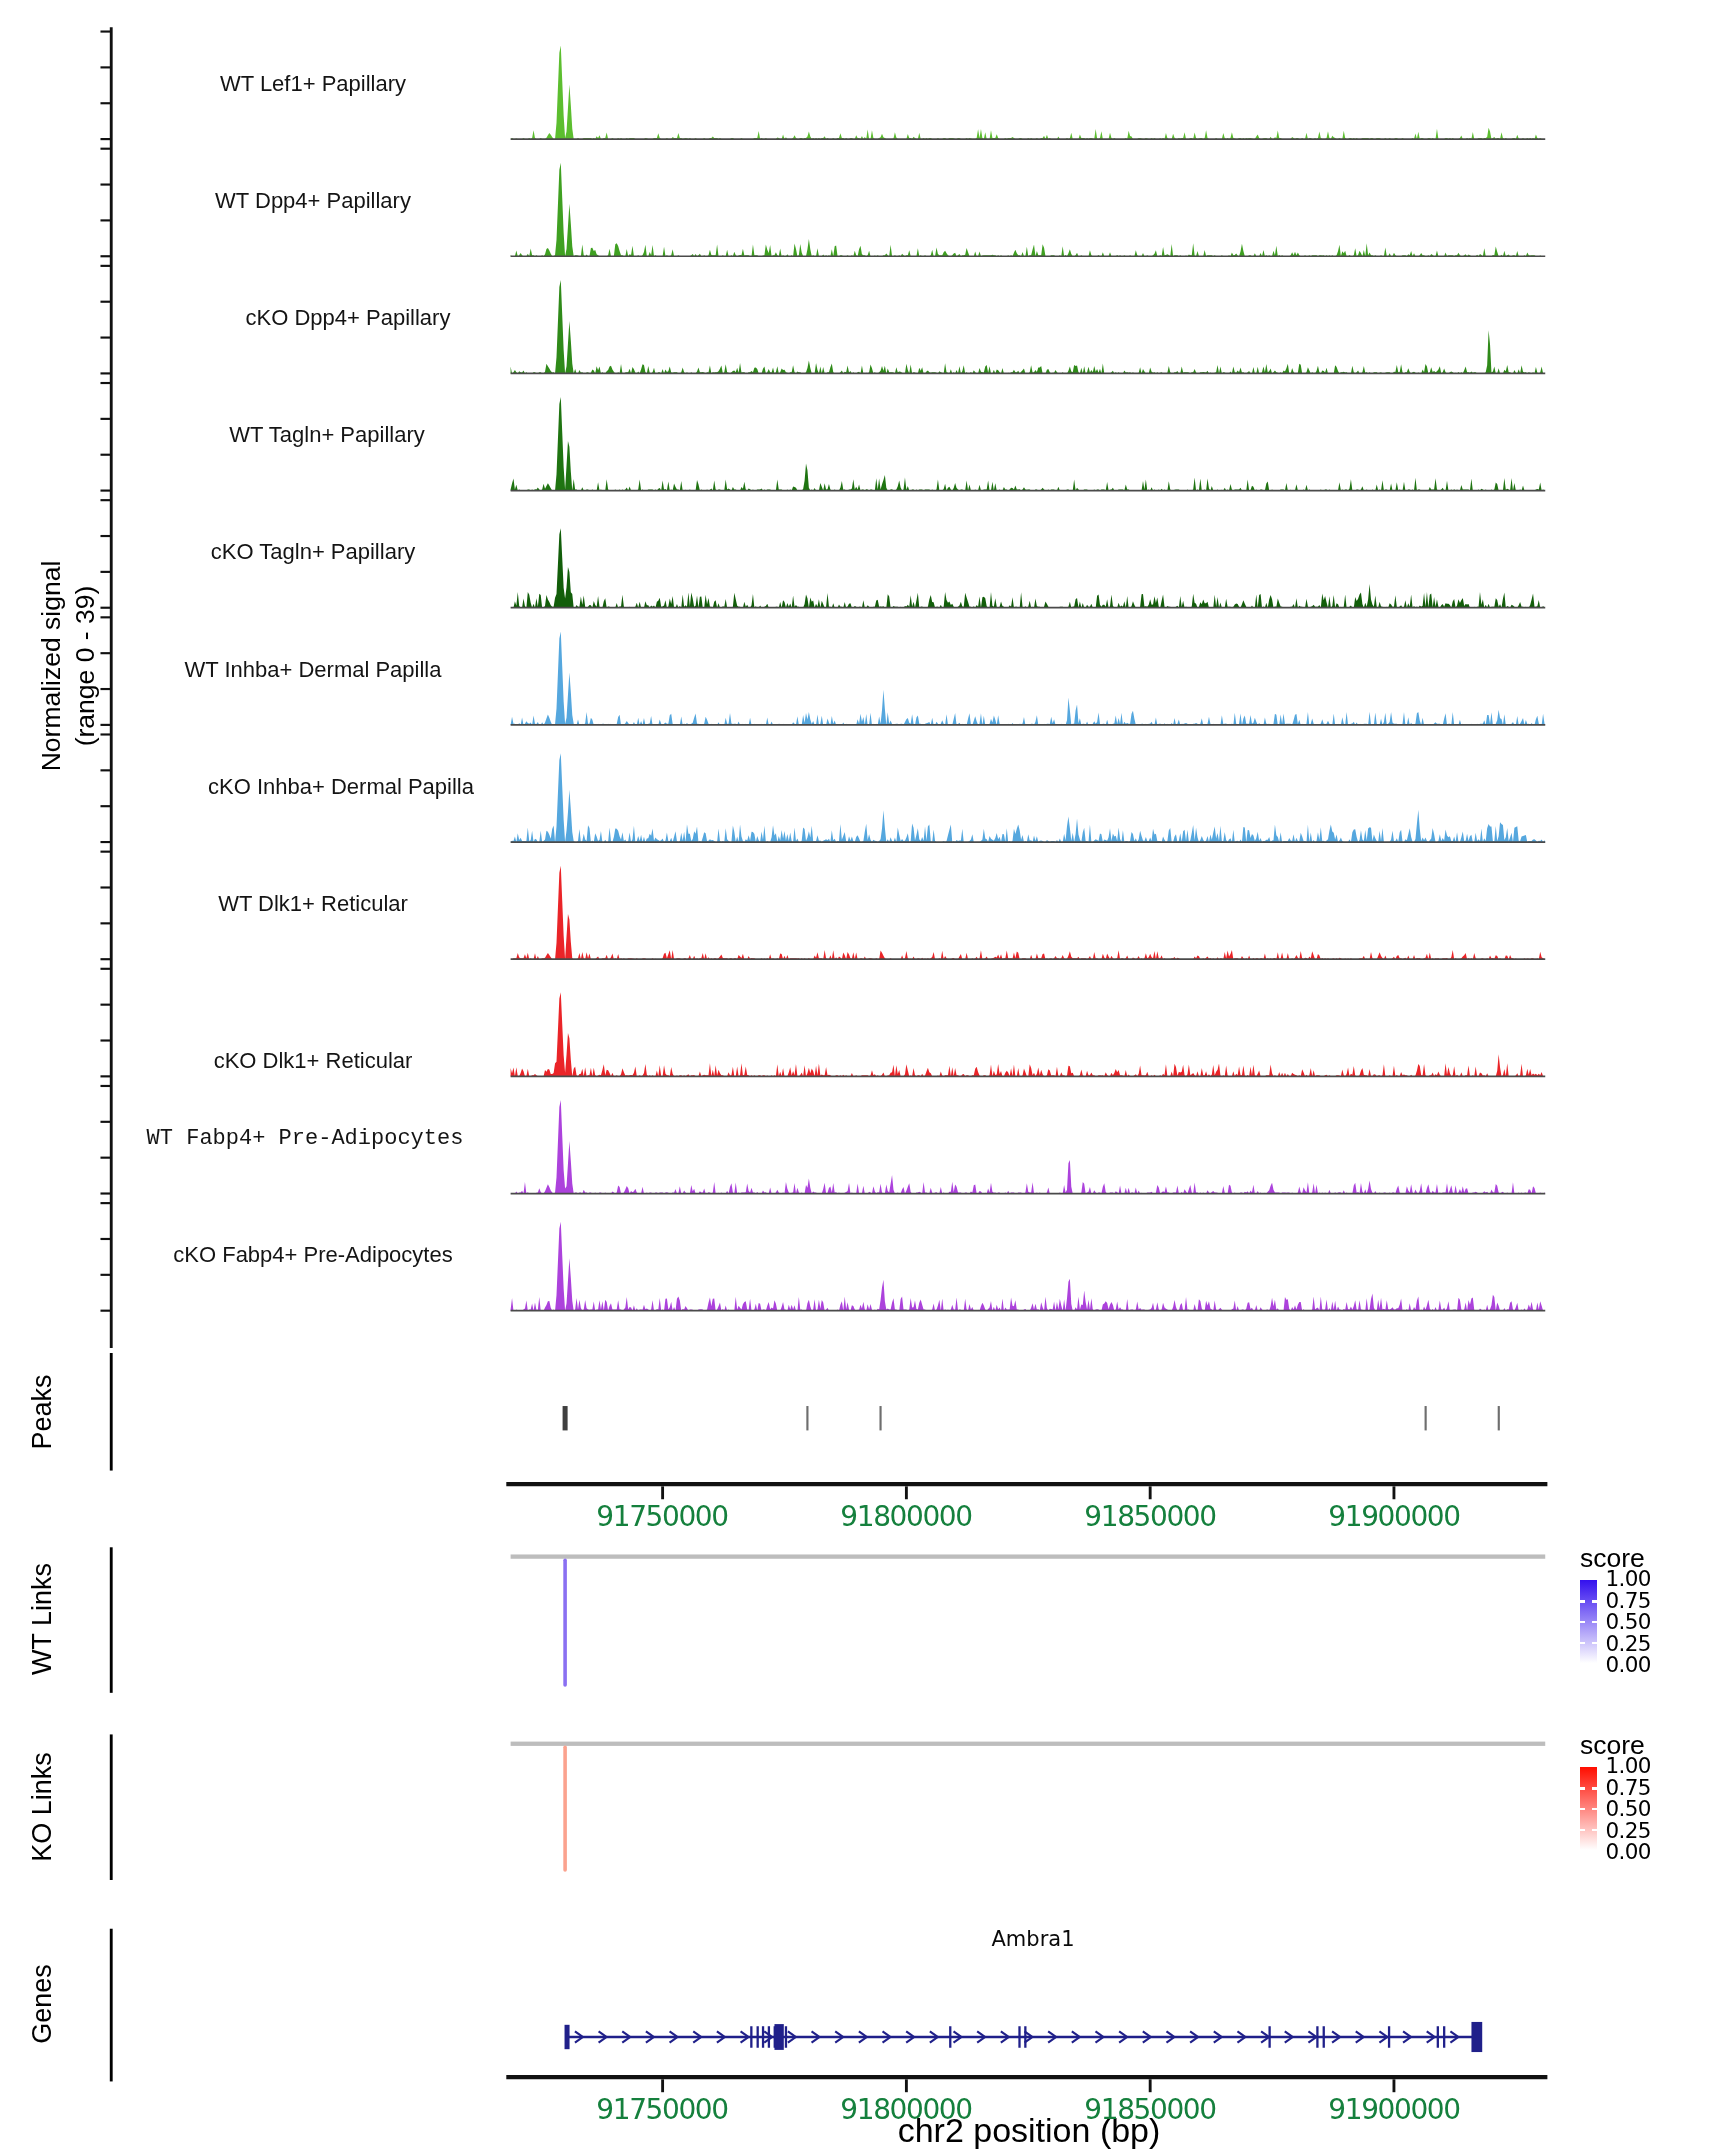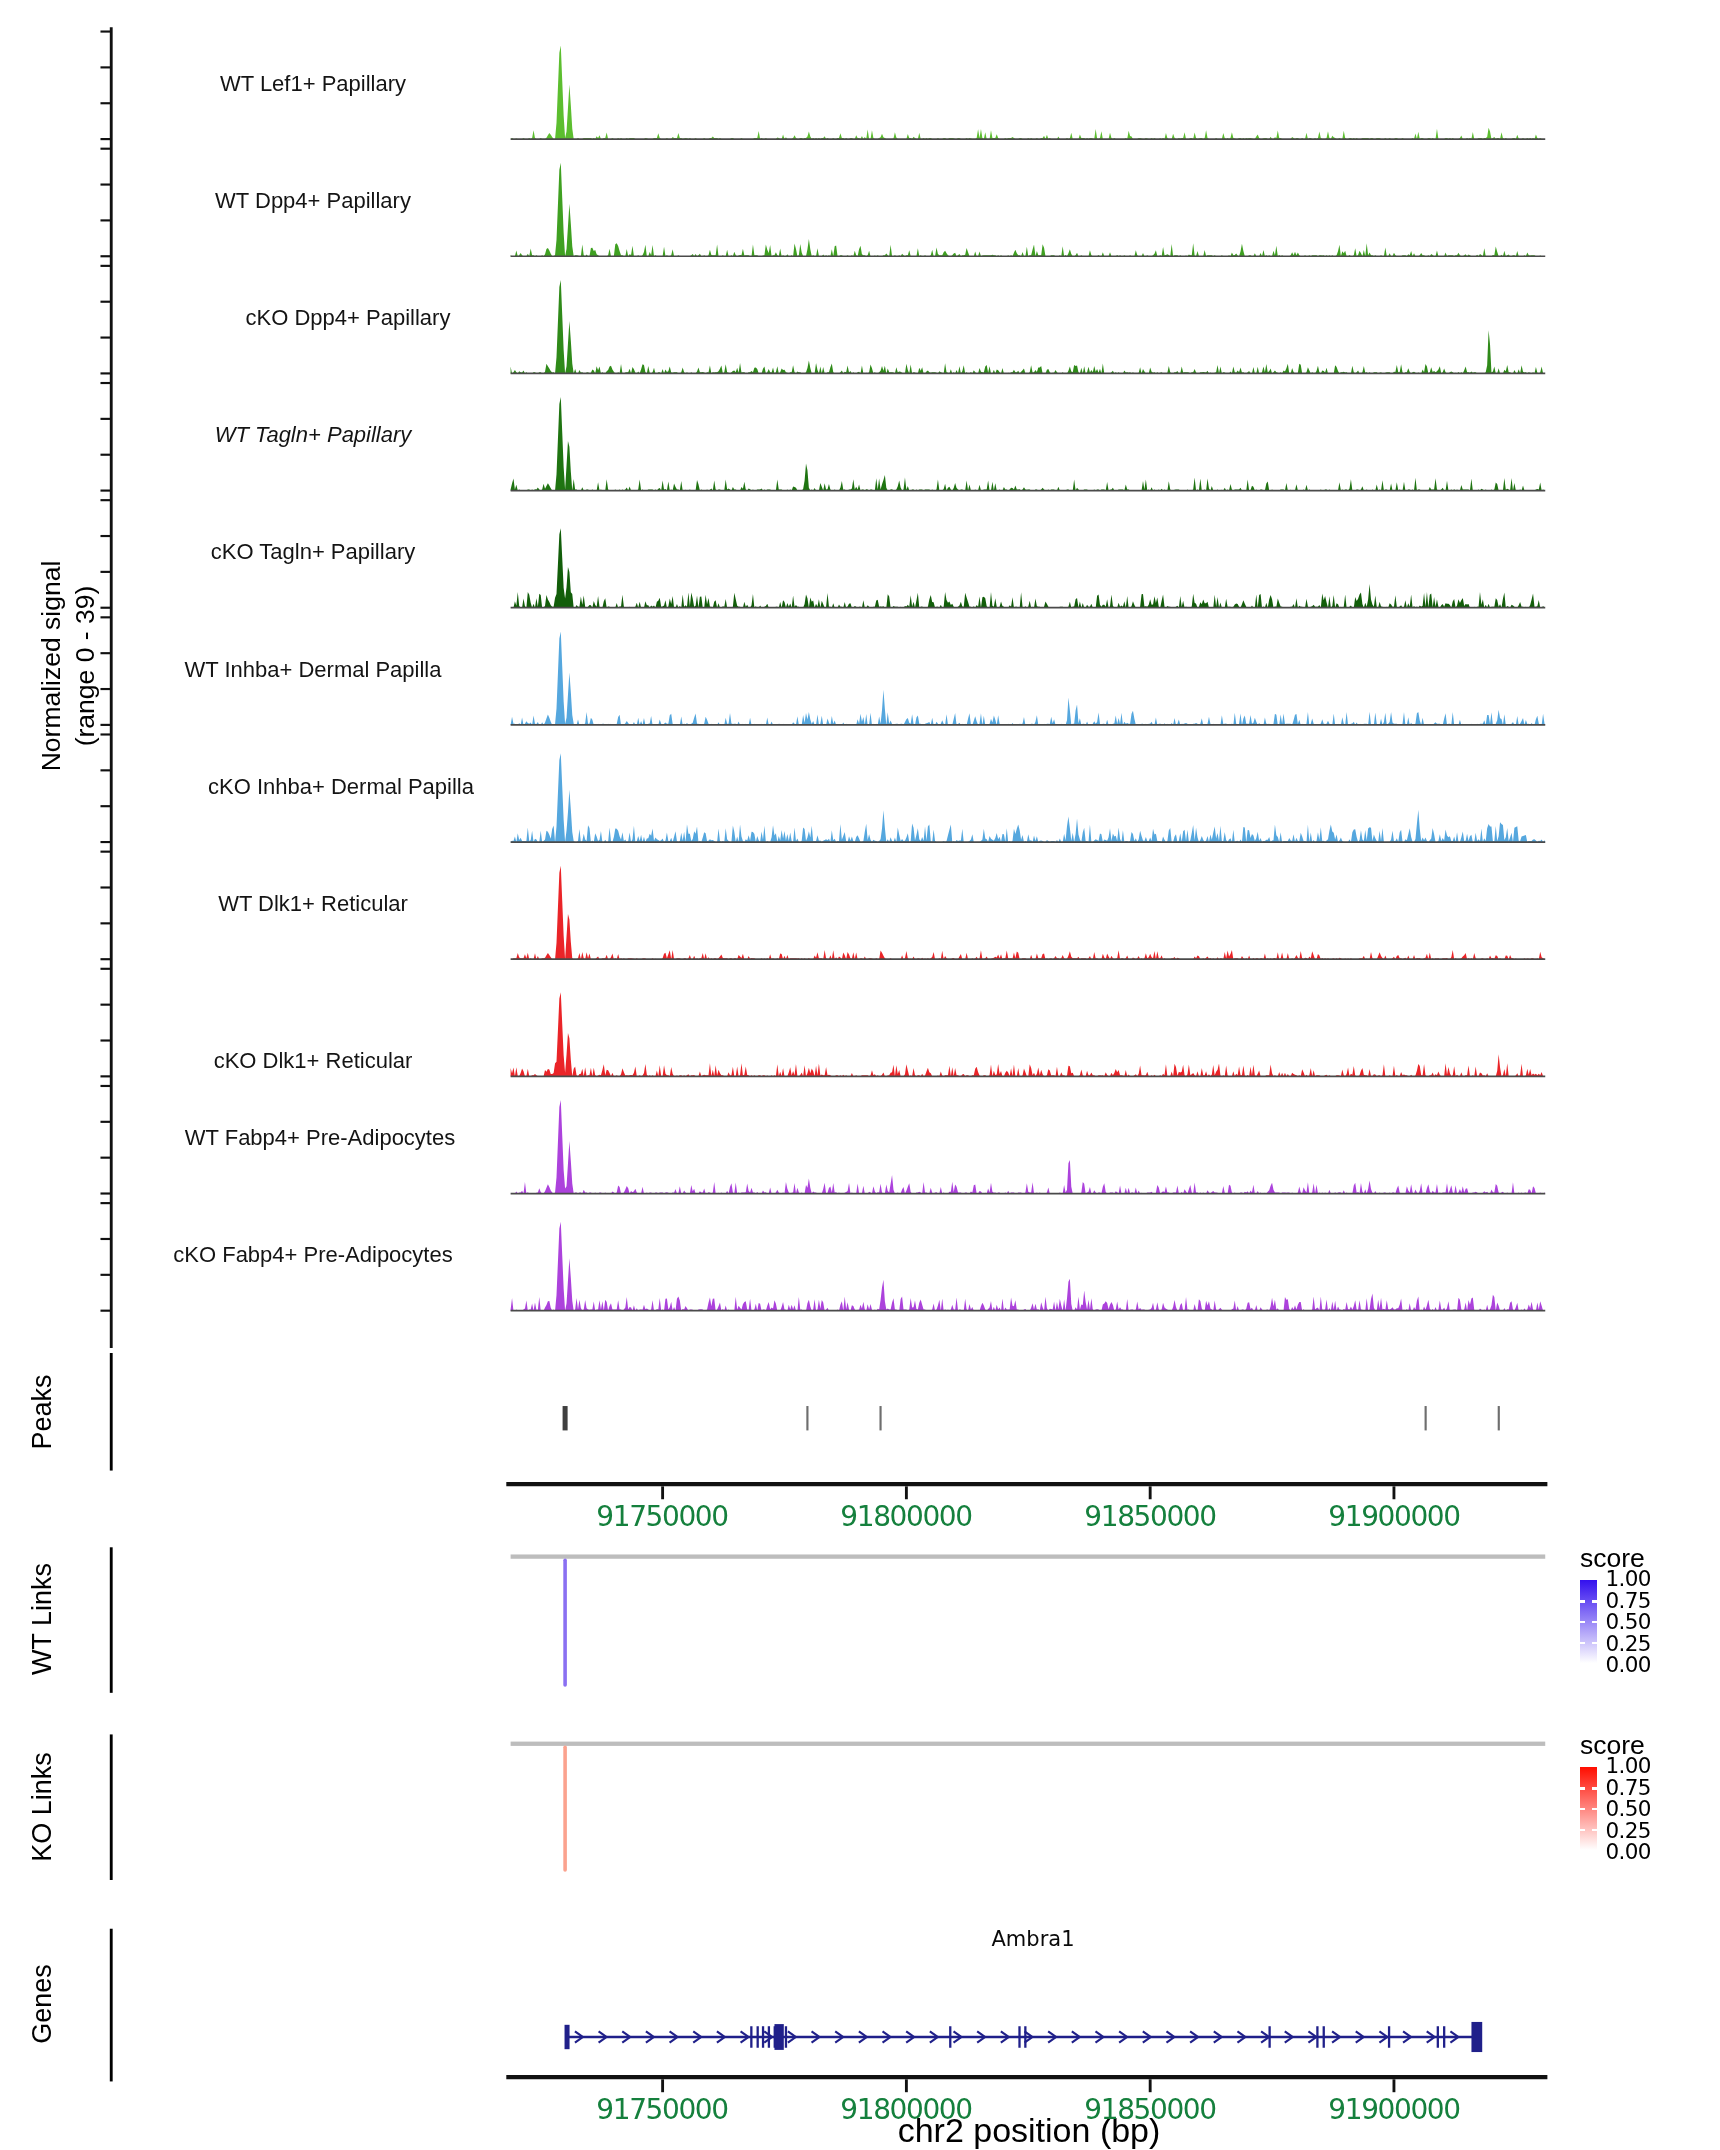--- a/index.html
+++ b/index.html
@@ -210,27 +210,27 @@
 
   <div id="ylabel">
     <div>Normalized signal</div>
     <div>(range 0 - 39)</div>
   </div>
 
   <div id="track-labels">
       <div class="track-label" style="left: 313px; top: 84px;">WT Lef1+ Papillary</div>
       <div class="track-label" style="left: 313px; top: 201px;">WT Dpp4+ Papillary</div>
       <div class="track-label" style="left: 313px; top: 318px; margin-left: 35px;">cKO Dpp4+ Papillary</div>
-      <div class="track-label" style="left: 313px; top: 435px; font-style: italic;">WT Tagln+ Papillary</div>
+      <div class="track-label" style="left: 327px; top: 435px;">WT Tagln+ Papillary</div>
       <div class="track-label" style="left: 313px; top: 552px;">cKO Tagln+ Papillary</div>
       <div class="track-label" style="left: 313px; top: 670px;">WT Inhba+ Dermal Papilla</div>
       <div class="track-label" style="left: 313px; top: 787px; margin-left: 28px;">cKO Inhba+ Dermal Papilla</div>
       <div class="track-label" style="left: 313px; top: 904px;">WT Dlk1+ Reticular</div>
       <div class="track-label" style="left: 313px; top: 1021px; margin-top: 40px;">cKO Dlk1+ Reticular</div>
-      <div class="track-label" style="left: 320px; top: 1138px;">WT Fabp4+ Pre-Adipocytes</div>
+      <div class="track-label" style="left: 305px; top: 1138px; font-family: Liberation Mono, monospace;">WT Fabp4+ Pre-Adipocytes</div>
       <div class="track-label" style="left: 313px; top: 1255px;">cKO Fabp4+ Pre-Adipocytes</div>
     </div>
 
   <div class="section-label" style="left:42px;top:1412px;">Peaks</div>
   <div class="section-label" style="left:42px;top:1619px;">WT Links</div>
   <div class="section-label" style="left:42px;top:1807px;">KO Links</div>
   <div class="section-label" style="left:42px;top:2004px;">Genes</div>
 
   <div class="legend" id="legend-wt" style="top:1543px;">
     <div class="legend-title">score</div>

